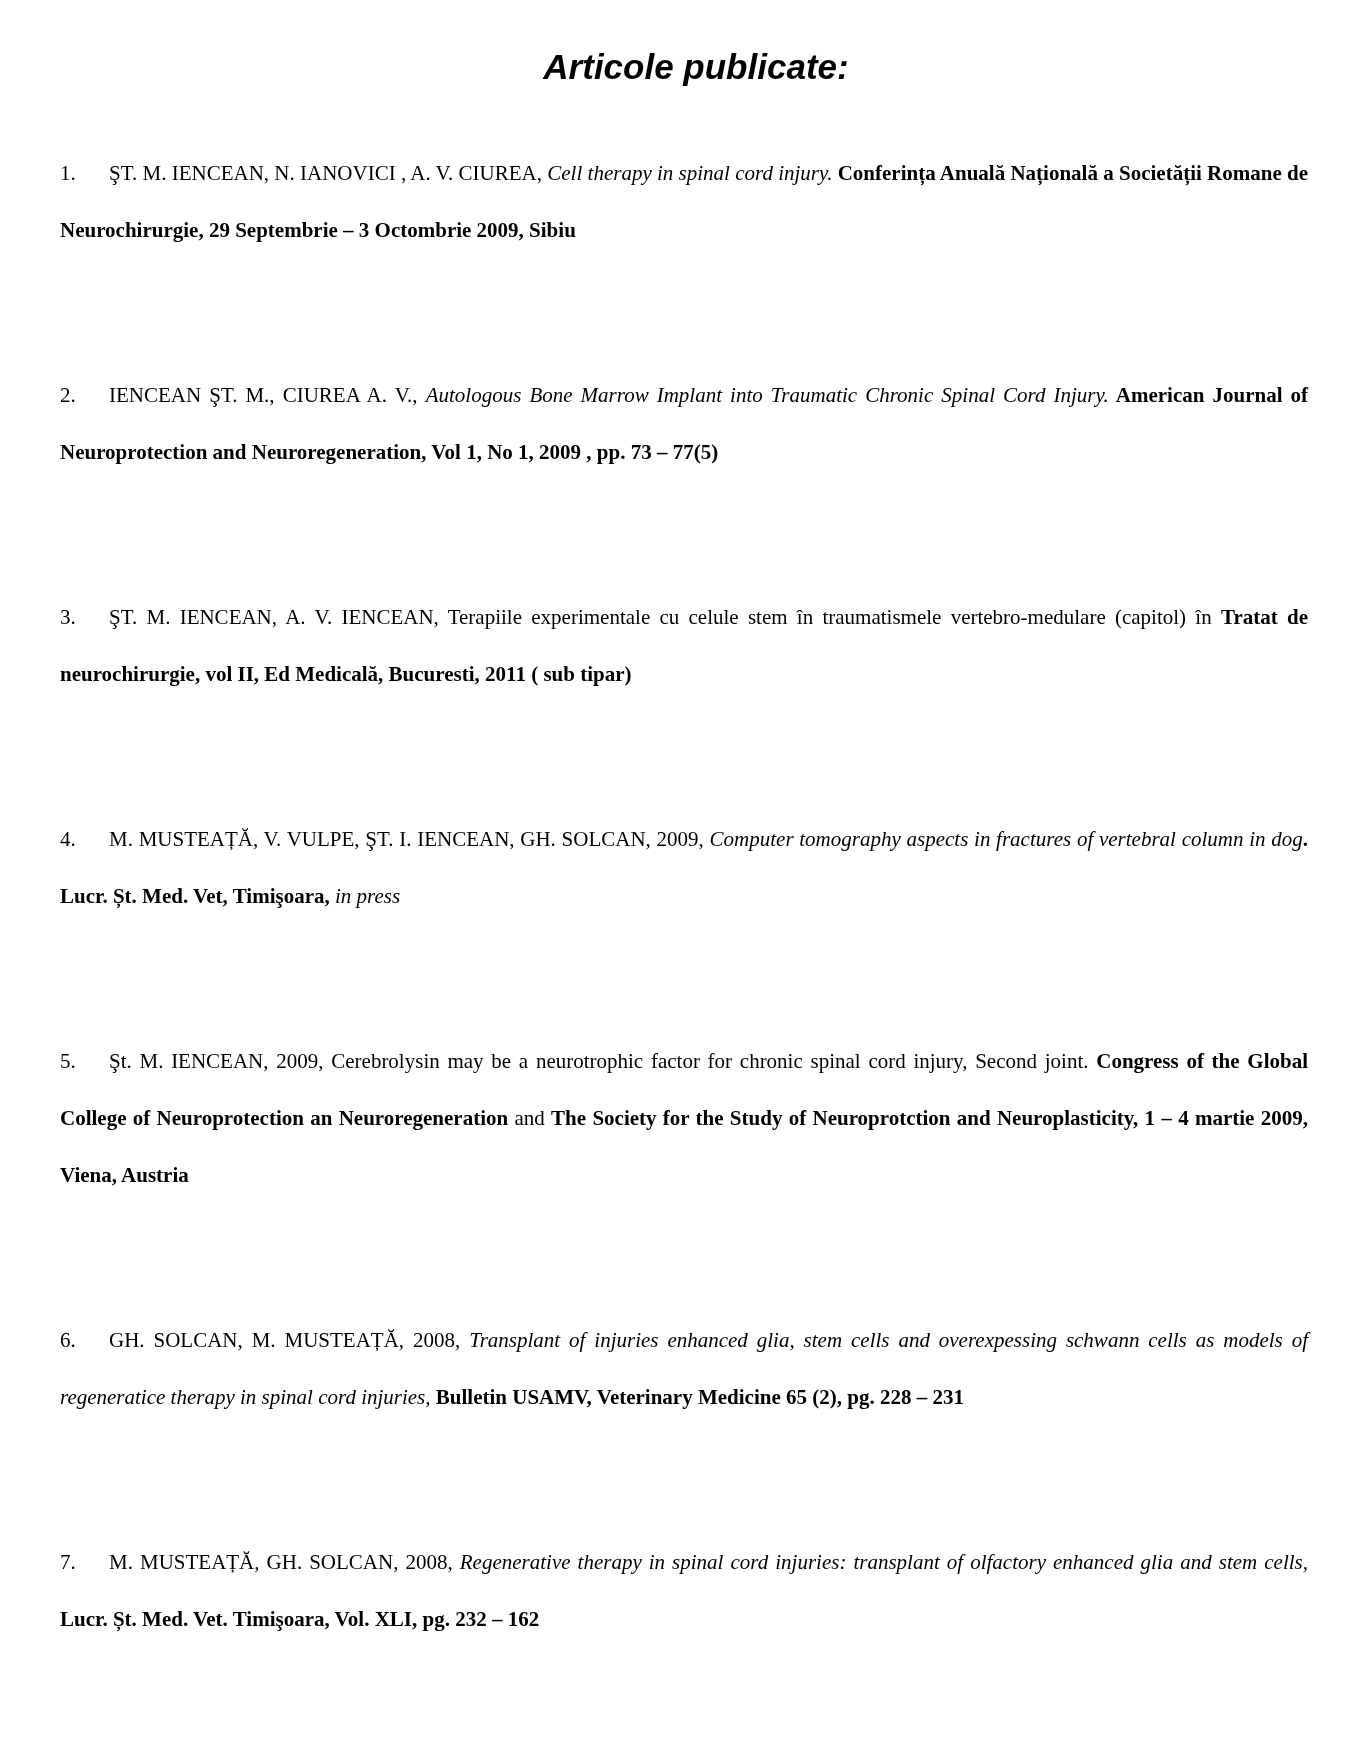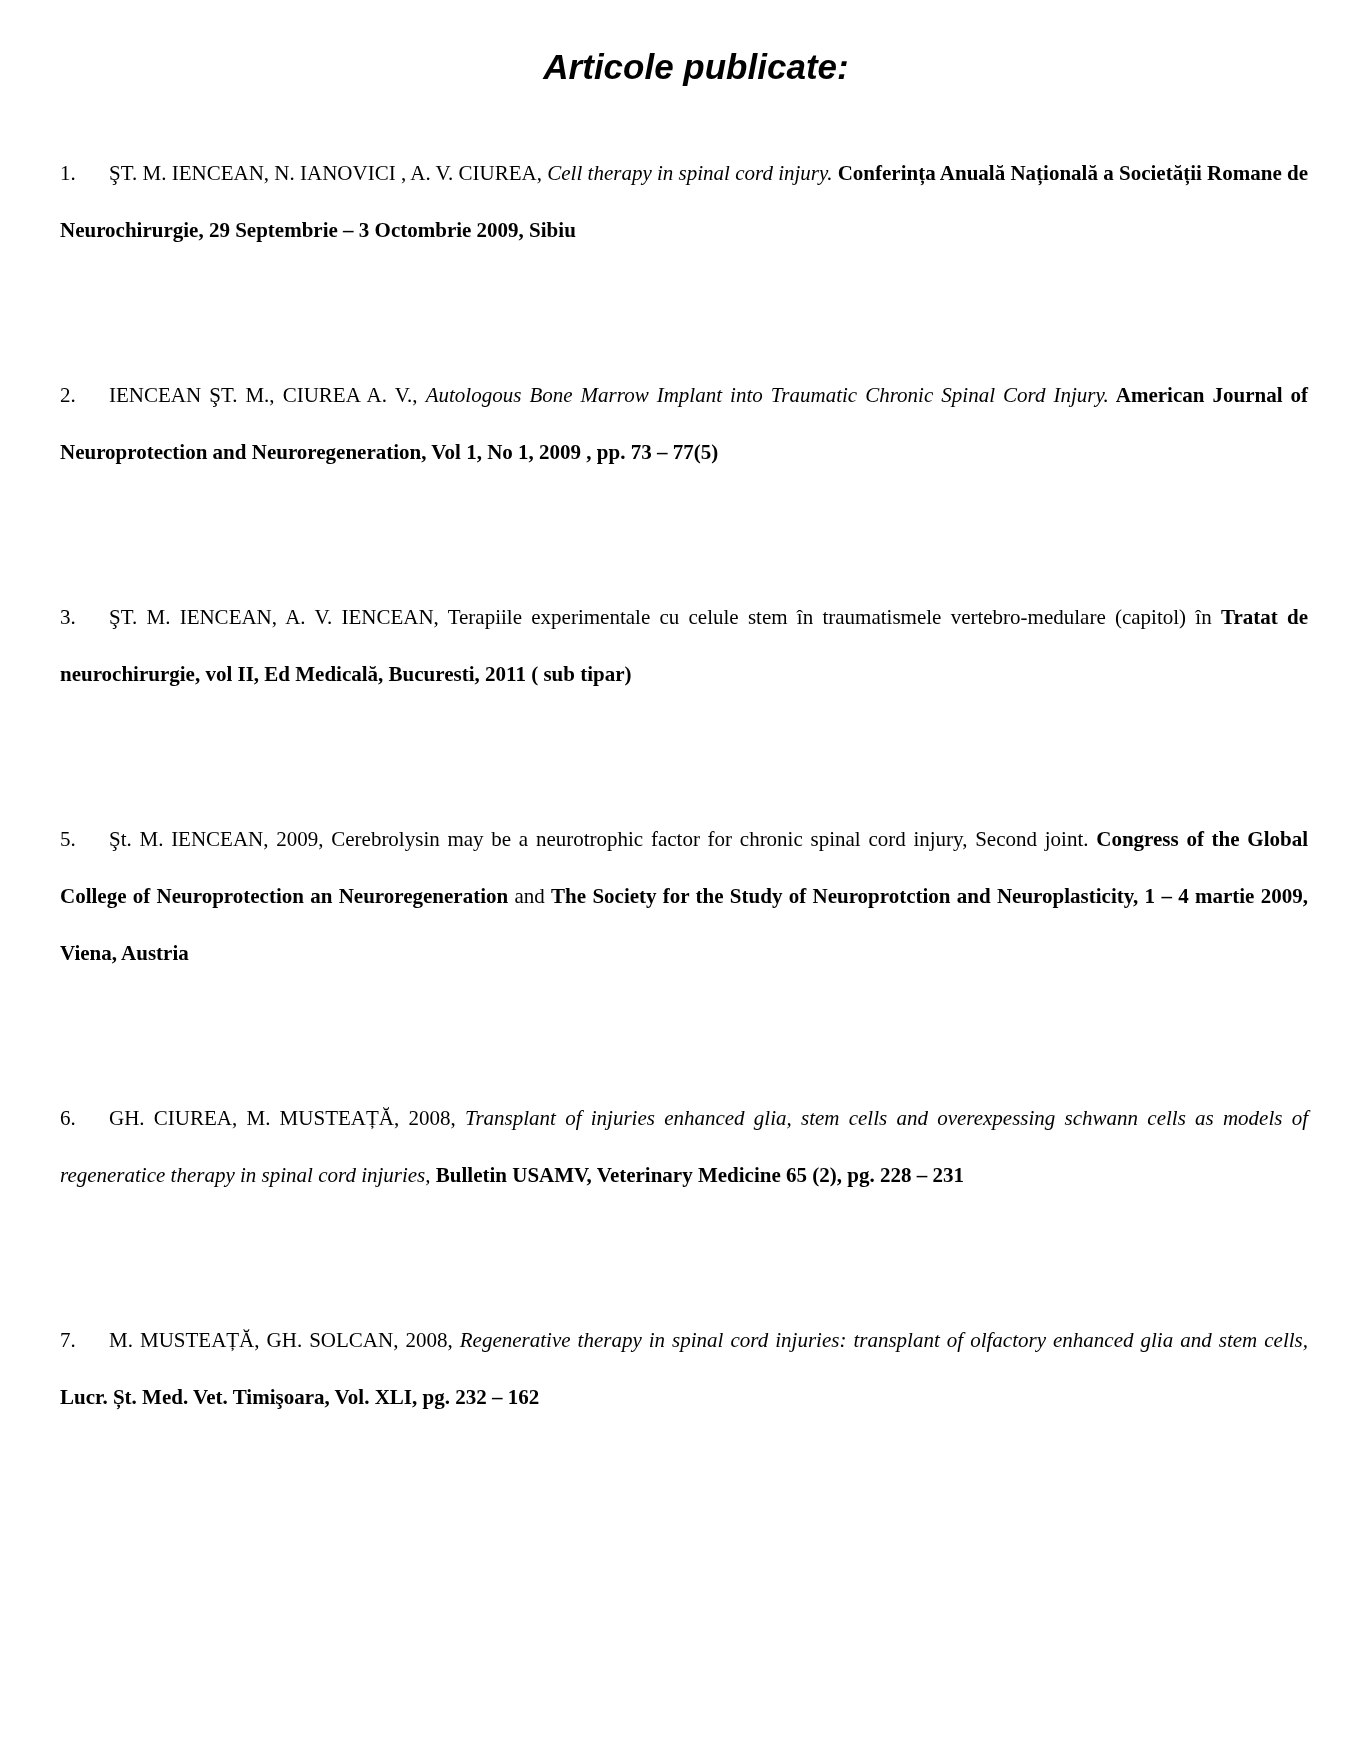--- a/index.html
+++ b/index.html
@@ -66,22 +66,25 @@
     <li class="ref">
       <span class="num">1.</span><span>ŞT. M. IENCEAN, N. IANOVICI , A. V. CIUREA, </span><span class="it">Cell therapy in spinal cord injury.</span><span class="bd"> Conferința Anuală Națională a Societății Romane de Neurochirurgie, 29 Septembrie – 3 Octombrie 2009, Sibiu</span>
     </li>
     <li class="ref">
       <span class="num">2.</span><span>IENCEAN ŞT. M., CIUREA A. V., </span><span class="it">Autologous Bone Marrow Implant into Traumatic Chronic Spinal Cord Injury.</span><span class="bd"> American Journal of Neuroprotection and Neuroregeneration, Vol 1, No 1, 2009 , pp. 73 – 77(5)</span>
     </li>
     <li class="ref">
       <span class="num">3.</span><span>ŞT. M. IENCEAN, A. V. IENCEAN, </span><span class="pl">Terapiile experimentale cu celule stem în traumatismele vertebro-medulare (capitol) în </span><span class="bd">Tratat de neurochirurgie, vol II, Ed Medicală, Bucuresti, 2011 ( sub tipar)</span>
     </li>
     <li class="ref">
+      <span class="num">4.</span><span>M. MUSTEAȚĂ, V. VULPE, ŞT. I. IENCEAN, GH. SOLCAN, 2009, </span><span class="it">Computer tomography aspects in fractures of vertebral column in dog</span><span class="bd">. Lucr. Șt. Med. Vet, Timişoara,</span><span class="it"> in press</span>
+    </li>
+    <li class="ref">
       <span class="num">5.</span><span>Şt. M. IENCEAN, 2009, </span><span class="pl">Cerebrolysin may be a neurotrophic factor for chronic spinal cord injury, Second joint. </span><span class="bd">Congress of the Global College of Neuroprotection an Neuroregeneration</span><span class="pl"> and </span><span class="bd">The Society for the Study of Neuroprotction and Neuroplasticity, 1 – 4 martie 2009, Viena, Austria</span>
     </li>
     <li class="ref">
-      <span class="num">6.</span><span>GH. CIUREA, M. MUSTEAȚĂ, 2008, </span><span class="it">Transplant of injuries enhanced glia, stem cells and overexpessing schwann cells as models of regeneratice therapy in spinal cord injuries,</span><span class="bd"> Bulletin USAMV, Veterinary Medicine 65 (2), pg. 228 – 231</span>
+      <span class="num">6.</span><span>GH. SOLCAN, M. MUSTEAȚĂ, 2008, </span><span class="it">Transplant of injuries enhanced glia, stem cells and overexpessing schwann cells as models of regeneratice therapy in spinal cord injuries,</span><span class="bd"> Bulletin USAMV, Veterinary Medicine 65 (2), pg. 228 – 231</span>
     </li>
     <li class="ref">
       <span class="num">7.</span><span>M. MUSTEAȚĂ, GH. SOLCAN, 2008, </span><span class="it">Regenerative therapy in spinal cord injuries: transplant of olfactory enhanced glia and stem cells,</span><span class="bd"> Lucr. Șt. Med. Vet. Timişoara, Vol. XLI, pg. 232 – 162</span>
     </li>
   </ol>
 </div>
 
 </body></html>

